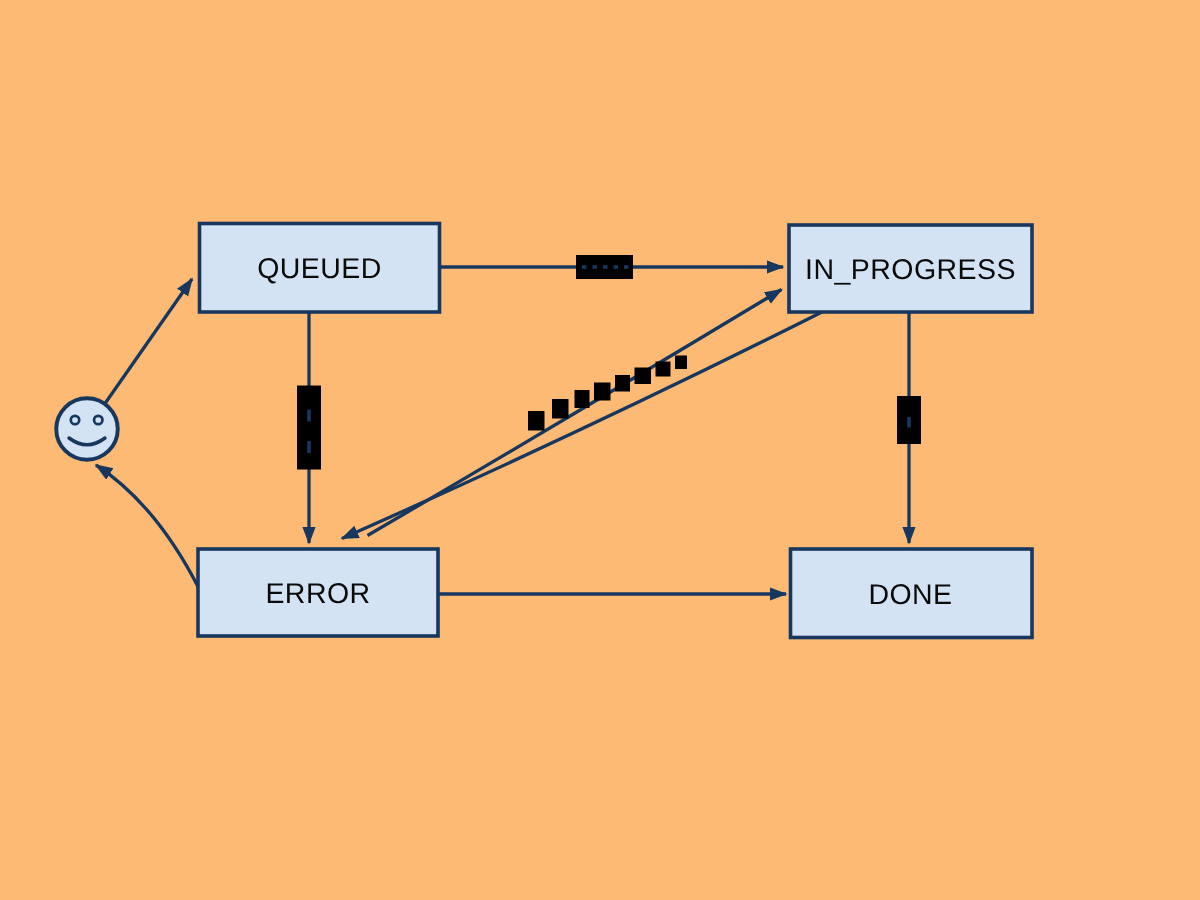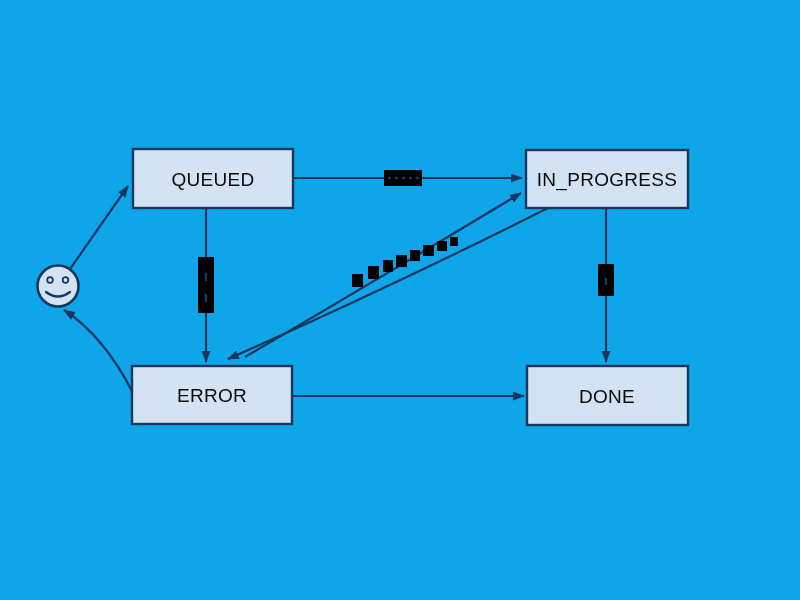--- a/index.html
+++ b/index.html
@@ -1,19 +1,19 @@
 <!DOCTYPE html>
 <html><head>
 <meta charset="utf-8">
 <style>
   html, body { margin: 0; padding: 0; background: #000; }
   #stage {
     position: relative;
     width: 800px; height: 600px;
-    background: #0ea5e9;
+    background: #fdba74;
     overflow: hidden;
     font-family: "Liberation Sans", sans-serif;
   }
   svg { display: block; }
   .node-label {
     font-family: "Liberation Sans", sans-serif;
     font-size: 19px;
     letter-spacing: 0.3px;
   }
   .edge { fill: none; stroke-width: 2.2px; }

